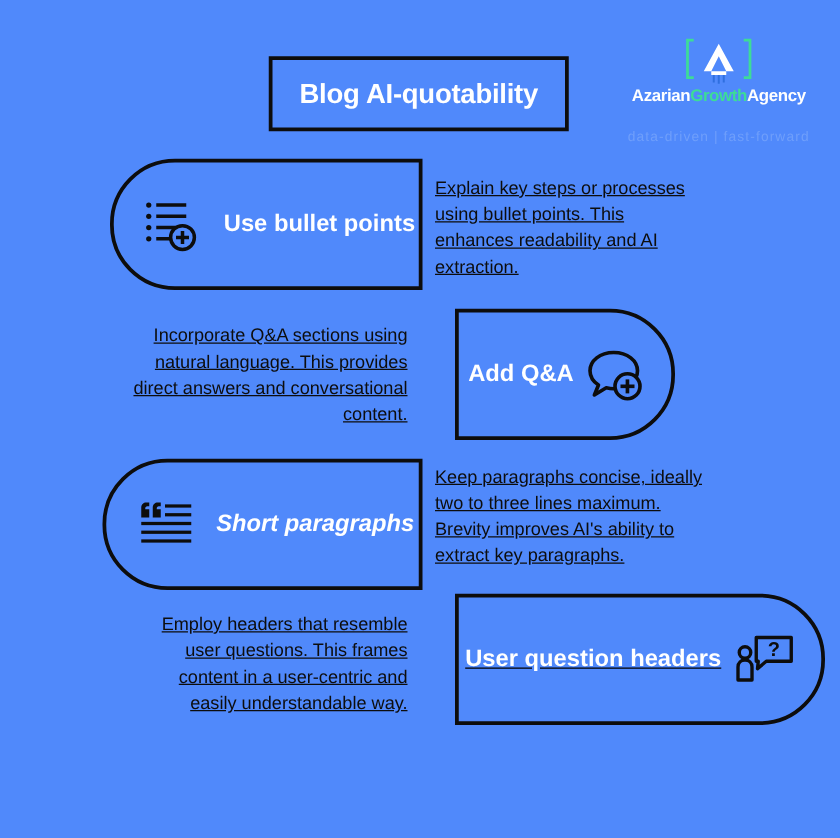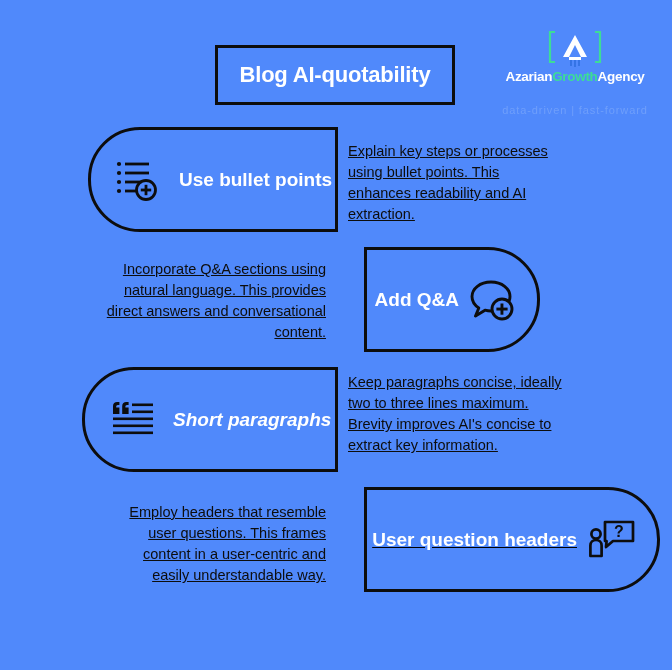--- a/index.html
+++ b/index.html
@@ -82,21 +82,21 @@
   
   .row {
     position: absolute;
     left: 0;
     width: 672px;
     height: 105px;
   }
   #row-1 { top: 127px; }
   #row-2 { top: 247px; }
   #row-3 { top: 367px; }
-  #row-4 { top: 487px; }
+  #row-4 { top: 475px; }
 
   .card {
     position: absolute;
     box-sizing: border-box;
     border: 3px solid #0d0d0d;
     display: flex;
     align-items: center;
     height: 100%;
   }
   
@@ -241,21 +241,21 @@
         <path d="M13.2 8 C13.2 5.6 15 4 17.2 4 L19.6 4 L19.6 7 L18 7 C17 7 16.4 7.8 16.4 8.8 L16.4 9.4 L19.6 9.4 L19.6 16 L13.2 16 Z" fill="#0d0d0d"></path>
         <rect x="23" y="5.5" width="21" height="2.6" fill="#0d0d0d"></rect>
         <rect x="23" y="12.5" width="21" height="2.6" fill="#0d0d0d"></rect>
         <rect x="4" y="19.5" width="40" height="2.6" fill="#0d0d0d"></rect>
         <rect x="4" y="26.5" width="40" height="2.6" fill="#0d0d0d"></rect>
         <rect x="4" y="33.5" width="40" height="2.6" fill="#0d0d0d"></rect>
       </svg>
     </span>
     <span class="card-label">Short paragraphs</span>
   </div>
-  <div class="desc desc-right" id="desc-3">Keep paragraphs concise, ideally two to three lines maximum. Brevity improves AI's concise to extract key information.</div>
+  <div class="desc desc-right" id="desc-3">Keep paragraphs concise, ideally two to three lines maximum. Brevity improves AI's ability to extract key paragraphs.</div>
 </div>
 
 <div class="row" id="row-4">
   <div class="desc desc-left" id="desc-4">Employ headers that resemble user questions. This frames content in a user-centric and easily understandable way.</div>
   <div class="card round-right">
     <span class="card-label">User question headers</span>
     <span class="icon-wrap">
       <svg width="50" height="44" viewBox="0 0 50 44">
         <circle cx="9" cy="16" r="4.6" fill="none" stroke="#0d0d0d" stroke-width="2.7"></circle>
         <path d="M3.4 38 L3.4 27.5 C3.4 24.2 5.9 22 9 22 C12.1 22 14.6 24.2 14.6 27.5 L14.6 38 Z" fill="none" stroke="#0d0d0d" stroke-width="2.7" stroke-linejoin="round"></path>

